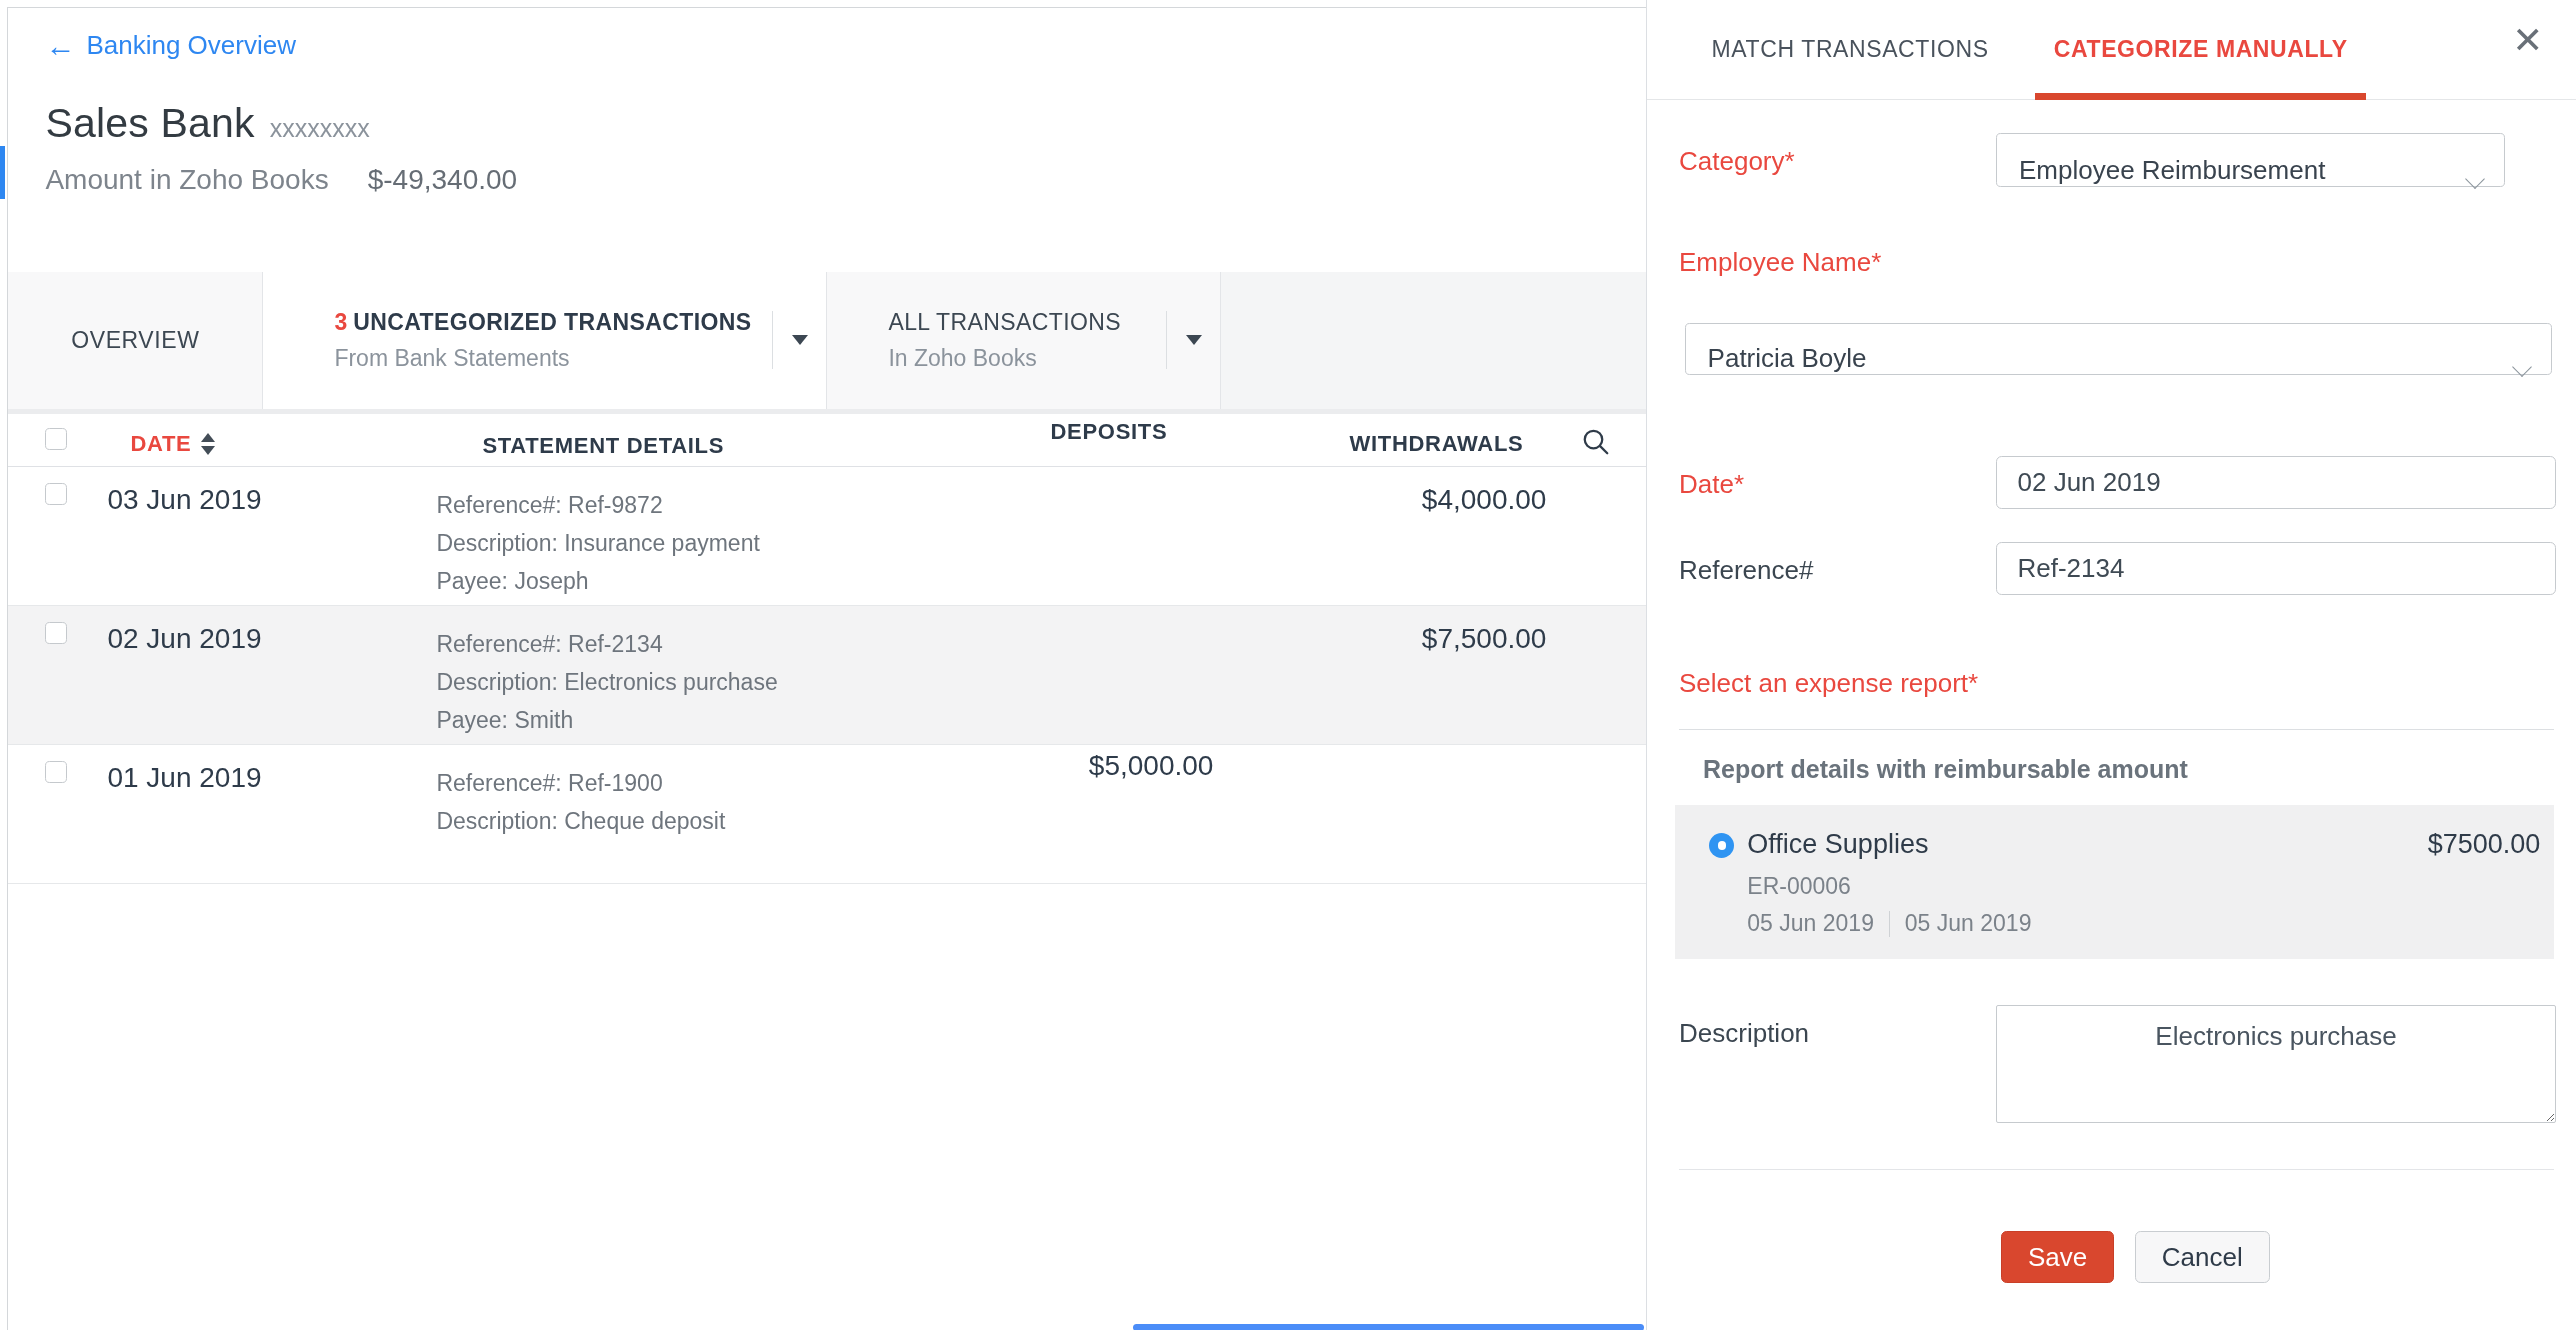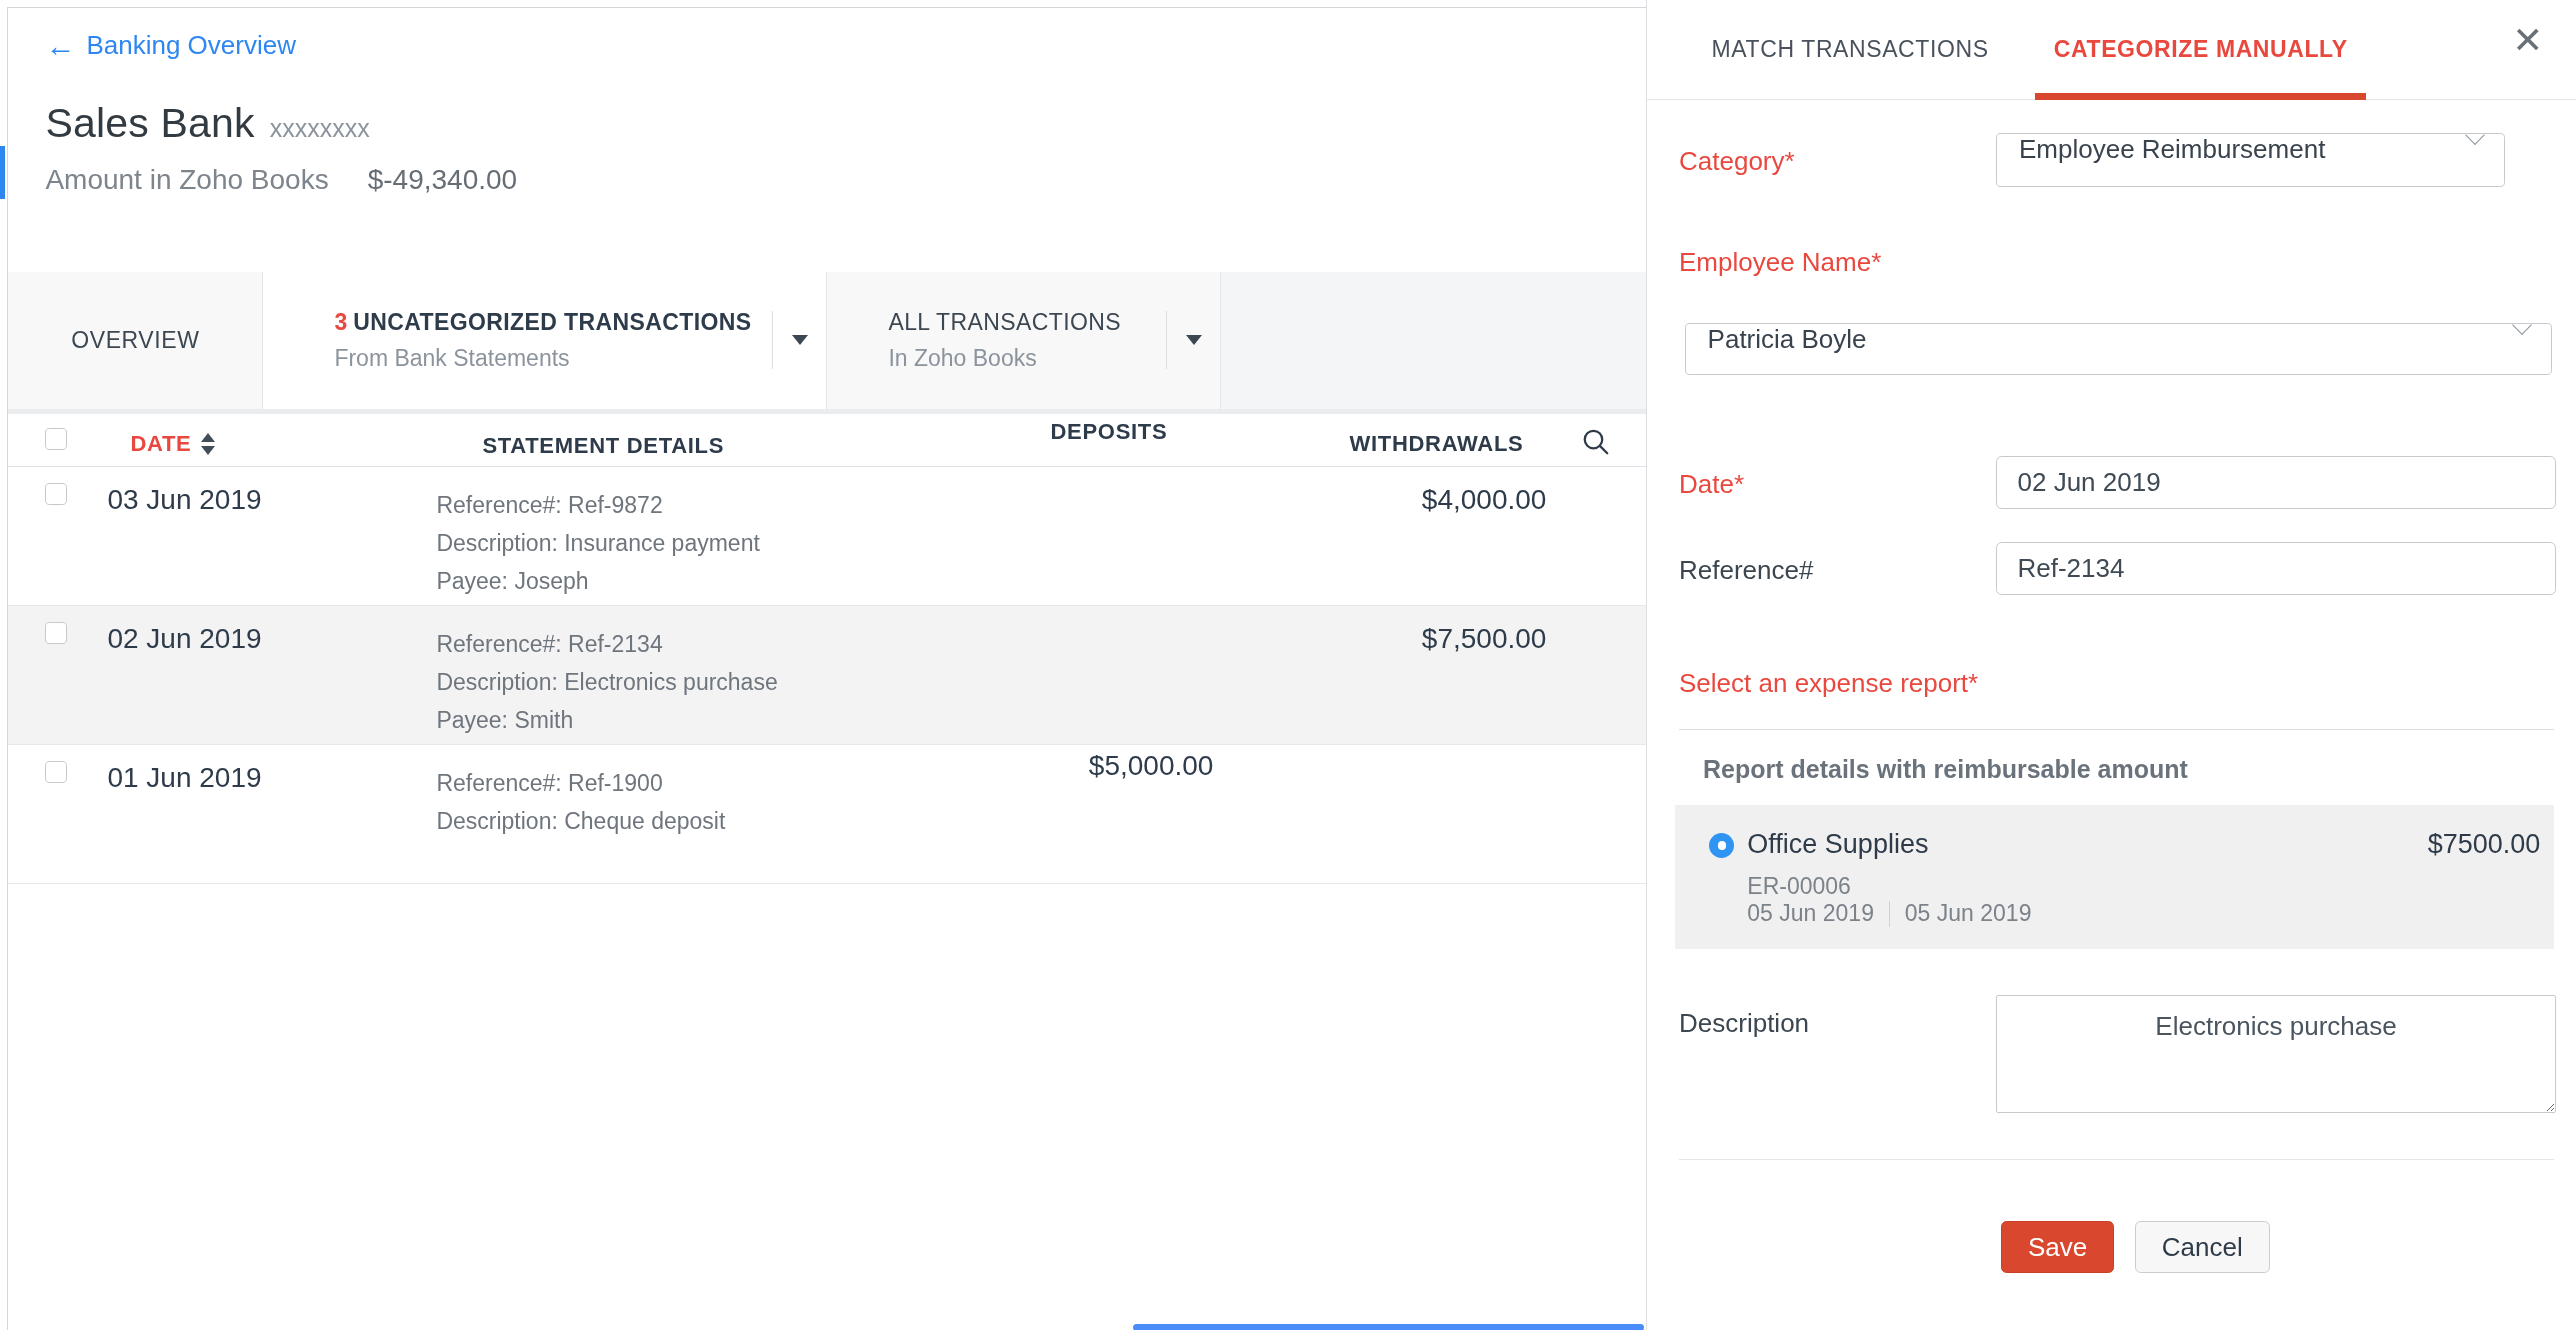--- a/index.html
+++ b/index.html
@@ -82,21 +82,21 @@
   .ptab-categorize::after { content:""; position:absolute; left:0; right:0; bottom:-0.9px; height:6.5px; background:#d9472e; }
   .close-btn { position:absolute; top:22px; right:33px; font-size:37px; font-weight:100; color:#697078; cursor:pointer; line-height:1; }
 
   .panel-body { padding:0 0 0 32px; }
   .field-row { display:flex; align-items:flex-start; }
   .flabel { font-size:26px; color:#3b4650; }
   .flabel.req { color:#e9483f; }
   .label-col { width:317px; padding-top:13px; }
 
   .row-category { margin-top:33px; }
-  .select-box { display:flex; align-items:flex-start; border:0.9px solid #c6cace; border-radius:4.6px; background:#fff;
+  .select-box { display:flex; align-items:flex-end; border:0.9px solid #c6cace; border-radius:4.6px; background:#fff;
                 height:54px; padding:0 22px; cursor:pointer;gap:16px; }
   .select-box .sel-text { font-size:26px; color:#39434e; }
   .chevron { margin-left:auto; width:14px; height:14px; border-right:1.9px solid #8b949c; border-bottom:1.9px solid #8b949c;
              transform:rotate(45deg); margin-top:-5.6px; }
   .sel-category { width:509px; }
 
   .block-label { margin-top:60px; }
   .sel-employee { width:867px; margin-left:5.6px; margin-top:45px; height:52px; }
 
   .row-date-field { margin-top:81px; }
@@ -111,21 +111,21 @@
   .report-row { display:flex; align-items:flex-start; margin:21.4px 22px 0 -3.7px; margin-left:-3.7px; width:879px;
                 margin-left:-3.7px; background:#f0f0f1; padding:24px 14px 22px 34px; cursor:pointer; }
   .report-row { margin-left:-3.7px; }
   .radio { flex:0 0 auto; width:25px; height:25px; border-radius:50%; background:#2f94f2; position:relative; margin-top:3.7px; cursor:pointer; }
   .radio::after { content:""; position:absolute; left:8.4px; top:8.4px; width:8.4px; height:8.4px; border-radius:50%; background:#fff; }
   .report-main { flex:1; margin-left:13px; }
   .report-top { display:flex; align-items:baseline; }
   .report-name { font-size:27px; font-weight:500; color:#2f3b49; }
   .report-amount { margin-left:auto; font-size:27px; font-weight:500; color:#2f3b49; }
   .report-number { margin-top:13px; font-size:23px; color:#7b828a; }
-  .report-dates { margin-top:0; display:flex; align-items:center; font-size:23px; color:#7b828a; }
+  .report-dates { margin-top:10px; display:flex; align-items:center; font-size:23px; color:#7b828a; }
   .date-sep { width:0.9px; height:26px; background:#cfd2d5; margin:0 15px; }
 
   .row-desc { margin-top:46px; }
   .desc-area { width:560px; height:118px; border:0.9px solid #c6cace; border-radius:2px; font-size:26px; color:#4a5560;
                padding:15px 20.5px; font-family:"Liberation Sans",sans-serif; resize:both;text-align:center; }
 
   .divider2 { height:0.9px; background:#e3e5e8; margin:46px 22px 0 0; }
 
   .btn-row { margin-top:61px; margin-left:322px; display:flex; align-items:center; }
   .btn { height:52px; border-radius:5.6px; font-size:26px; display:inline-flex; align-items:center; justify-content:center;

